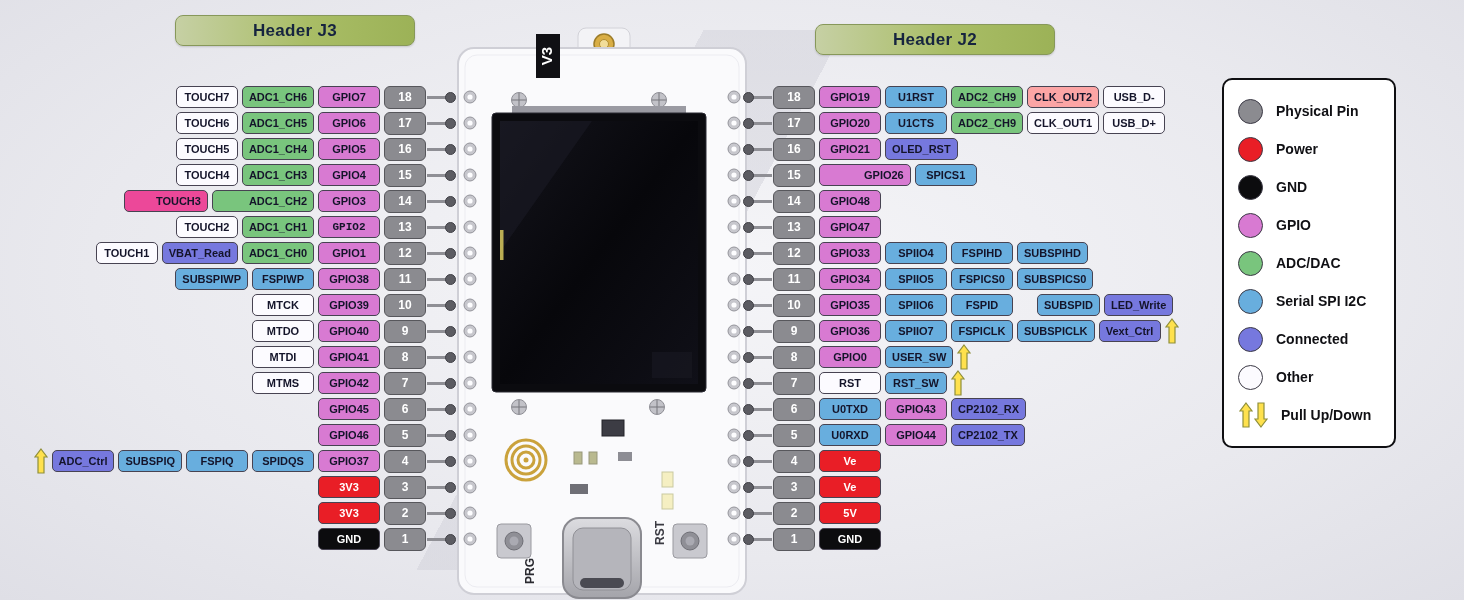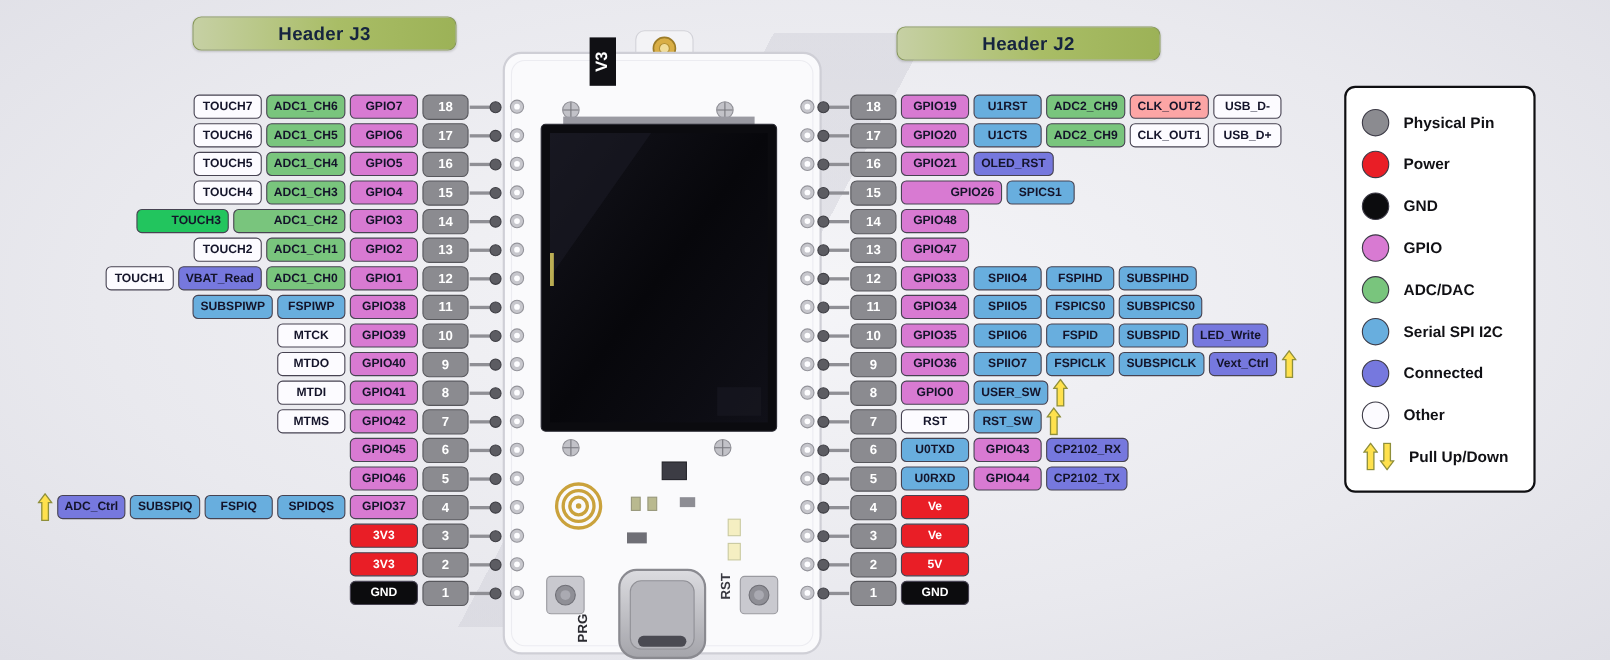--- a/index.html
+++ b/index.html
@@ -252,30 +252,30 @@
       <div class="conn dot-right"></div>
     </div>
     <div class="pinrow left">
       <div class="pinlabel" style="background: rgb(252, 251, 255); color: rgb(20, 20, 42);">TOUCH4</div>
       <div class="pinlabel" style="background: rgb(121, 197, 125); color: rgb(20, 20, 42);">ADC1_CH3</div>
       <div class="pinlabel" style="background: rgb(216, 122, 210); color: rgb(20, 20, 42);">GPIO4</div>
       <div class="pinnum">15</div>
       <div class="conn dot-right"></div>
     </div>
     <div class="pinrow left">
-      <div class="pinlabel" style="background: #22c55e; color: rgb(20, 20, 42); padding-left: 31px;">TOUCH3</div>
+      <div class="pinlabel" style="background: #ec4899; color: rgb(20, 20, 42); padding-left: 31px;">TOUCH3</div>
       <div class="pinlabel" style="background: rgb(121, 197, 125); color: rgb(20, 20, 42); padding-left: 36px;">ADC1_CH2</div>
       <div class="pinlabel" style="background: rgb(216, 122, 210); color: rgb(20, 20, 42);">GPIO3</div>
       <div class="pinnum">14</div>
       <div class="conn dot-right"></div>
     </div>
     <div class="pinrow left">
       <div class="pinlabel" style="background: rgb(252, 251, 255); color: rgb(20, 20, 42);">TOUCH2</div>
       <div class="pinlabel" style="background: rgb(121, 197, 125); color: rgb(20, 20, 42);">ADC1_CH1</div>
-      <div class="pinlabel" style="background: rgb(216, 122, 210); color: rgb(20, 20, 42);">GPIO2</div>
+      <div class="pinlabel" style="background: rgb(216, 122, 210); color: rgb(20, 20, 42); font-family: Liberation Mono, monospace;">GPIO2</div>
       <div class="pinnum">13</div>
       <div class="conn dot-right"></div>
     </div>
     <div class="pinrow left">
       <div class="pinlabel" style="background: rgb(252, 251, 255); color: rgb(20, 20, 42);">TOUCH1</div>
       <div class="pinlabel" style="background: rgb(118, 120, 222); color: rgb(20, 20, 42);">VBAT_Read</div>
       <div class="pinlabel" style="background: rgb(121, 197, 125); color: rgb(20, 20, 42);">ADC1_CH0</div>
       <div class="pinlabel" style="background: rgb(216, 122, 210); color: rgb(20, 20, 42);">GPIO1</div>
       <div class="pinnum">12</div>
       <div class="conn dot-right"></div>
@@ -407,21 +407,21 @@
       <div class="pinlabel" style="background: rgb(104, 174, 222); color: rgb(20, 20, 42);">SPIIO5</div>
       <div class="pinlabel" style="background: rgb(104, 174, 222); color: rgb(20, 20, 42);">FSPICS0</div>
       <div class="pinlabel" style="background: rgb(104, 174, 222); color: rgb(20, 20, 42);">SUBSPICS0</div>
     </div>
     <div class="pinrow right">
       <div class="conn dot-left"></div>
       <div class="pinnum">10</div>
       <div class="pinlabel" style="background: rgb(216, 122, 210); color: rgb(20, 20, 42);">GPIO35</div>
       <div class="pinlabel" style="background: rgb(104, 174, 222); color: rgb(20, 20, 42);">SPIIO6</div>
       <div class="pinlabel" style="background: rgb(104, 174, 222); color: rgb(20, 20, 42);">FSPID</div>
-      <div class="pinlabel" style="background: rgb(104, 174, 222); color: rgb(20, 20, 42);">SUBSPID</div>
+      <div class="pinlabel" style="background: rgb(104, 174, 222); color: rgb(20, 20, 42); margin-left: 20px;">SUBSPID</div>
       <div class="pinlabel" style="background: rgb(118, 120, 222); color: rgb(20, 20, 42);">LED_Write</div>
     </div>
     <div class="pinrow right">
       <div class="conn dot-left"></div>
       <div class="pinnum">9</div>
       <div class="pinlabel" style="background: rgb(216, 122, 210); color: rgb(20, 20, 42);">GPIO36</div>
       <div class="pinlabel" style="background: rgb(104, 174, 222); color: rgb(20, 20, 42);">SPIIO7</div>
       <div class="pinlabel" style="background: rgb(104, 174, 222); color: rgb(20, 20, 42);">FSPICLK</div>
       <div class="pinlabel" style="background: rgb(104, 174, 222); color: rgb(20, 20, 42);">SUBSPICLK</div>
       <div class="pinlabel" style="background: rgb(118, 120, 222); color: rgb(20, 20, 42);">Vext_Ctrl</div>

